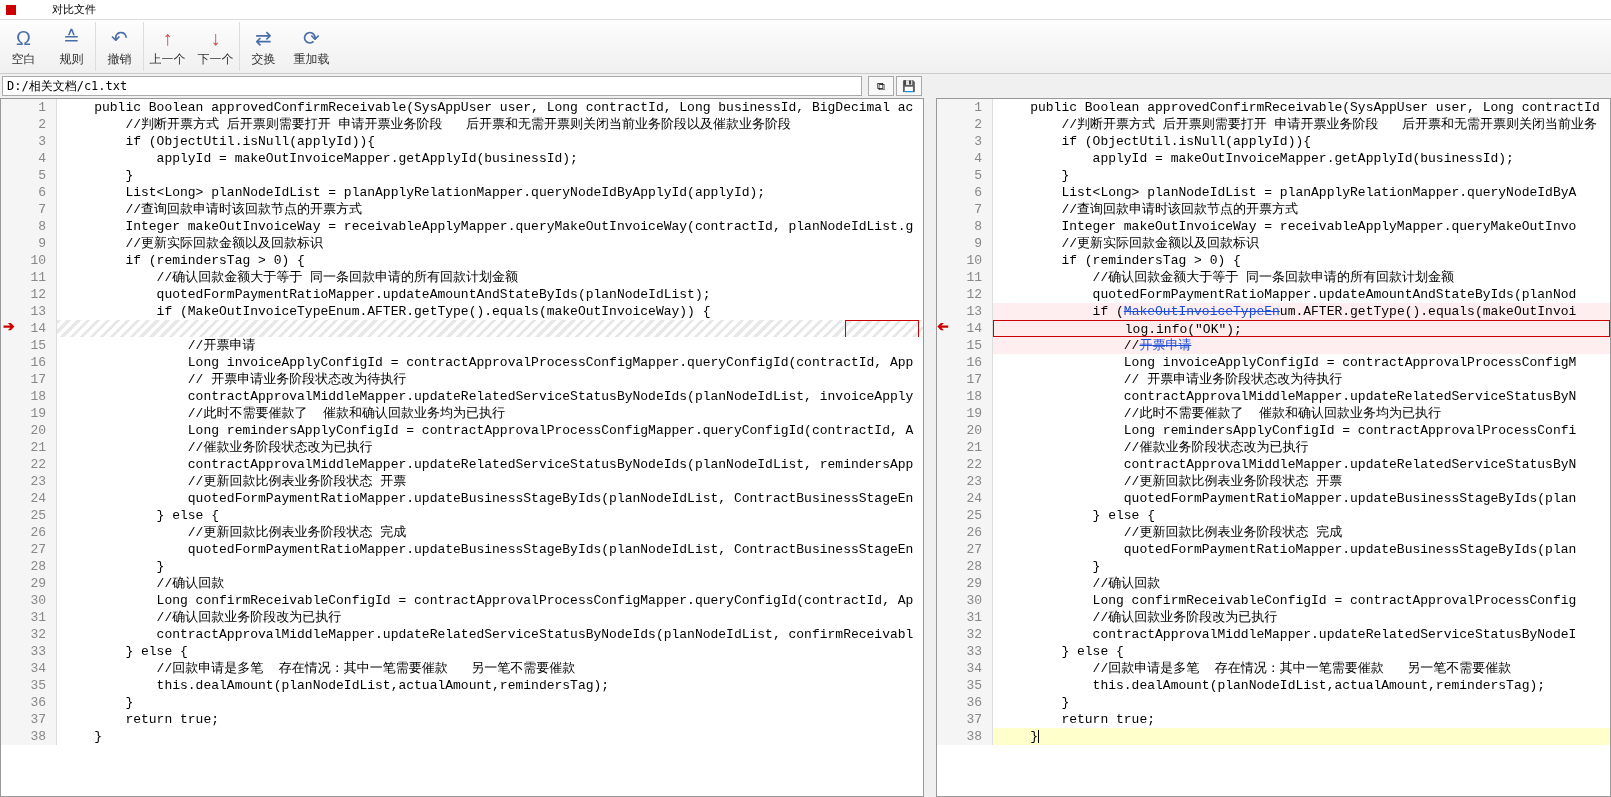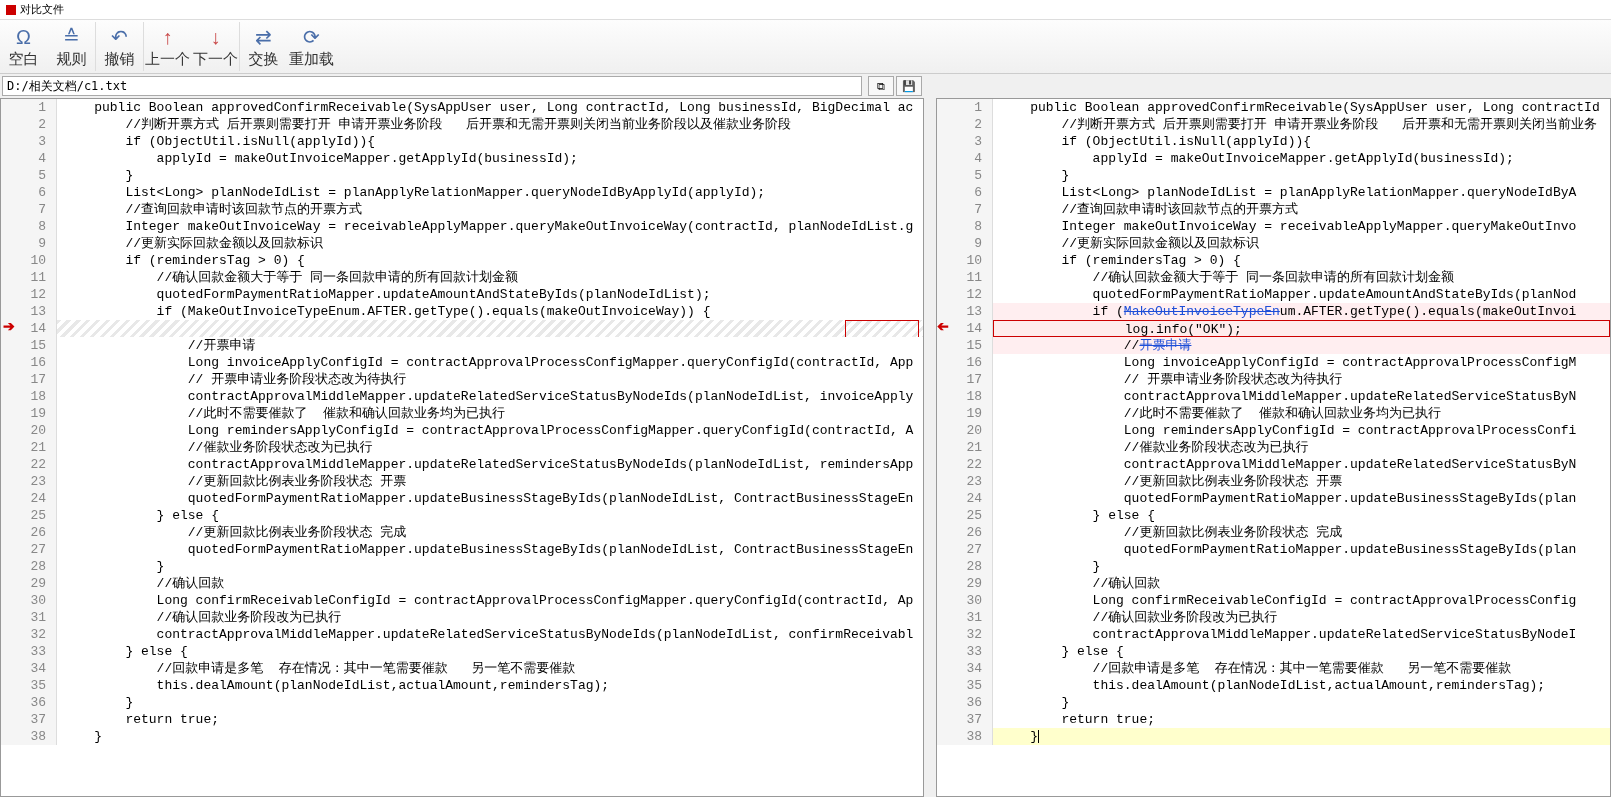--- a/index.html
+++ b/index.html
@@ -1,25 +1,25 @@
 <!DOCTYPE html>
 <html><head>
 <meta charset="utf-8">
 <style>
   * { box-sizing: border-box; margin: 0; padding: 0; }
   body { font-family: "Microsoft YaHei", sans-serif; font-size: 12px; background: #f0f0f0; overflow: hidden; }
   
-  .titlebar { height: 20px; background: #fff; border-bottom: 1px solid #ddd; padding: 2px 6px; display: flex; align-items: center; font-size: 11px; }
+  .titlebar { height: 20px; background: #fff; border-bottom: 1px solid #ddd; padding: 2px 6px; display: flex; align-items: center; font-size: 11px; gap: 32px; }
   .titlebar .tb-icon { width: 10px; height: 10px; background: #c00; margin-right: 4px; }
   
   .toolbar { height: 54px; background: linear-gradient(#fdfdfd, #f0f0f0); border-bottom: 1px solid #ccc; display: flex; padding: 2px 0; }
   .toolbtn { width: 48px; display: flex; flex-direction: column; align-items: center; justify-content: center; cursor: pointer; color: #333; border-right: 1px solid transparent; }
   .toolbtn:nth-child(2), .toolbtn:nth-child(3), .toolbtn:nth-child(5) { border-right: 1px solid #ddd; }
   .toolbtn .ico { font-size: 20px; color: #4a6ea9; height: 26px; display: flex; align-items: center; }
-  .toolbtn .lbl { font-size: 15px; }
+  .toolbtn .lbl { font-size: 12px; }
   .toolbtn:nth-child(4) .ico, .toolbtn:nth-child(5) .ico { color: #c94a4a; }
   
   .paths { height: 24px; display: flex; }
   .path-col { display: flex; align-items: center; padding: 0 2px; }
   .path-col.left { width: 924px; }
   .path-col.right { flex: 1; }
   .path-input { flex: 1; height: 20px; border: 1px solid #aaa; background: #fff; padding: 0 4px; font-size: 12px; font-family: Consolas, monospace; }
   .path-icons { display: flex; margin-left: 4px; }
   .path-iconbtn { width: 26px; height: 20px; border: 1px solid #aaa; background: #f8f8f8; margin-left: 2px; display: flex; align-items: center; justify-content: center; font-size: 11px; cursor: pointer; }
   

